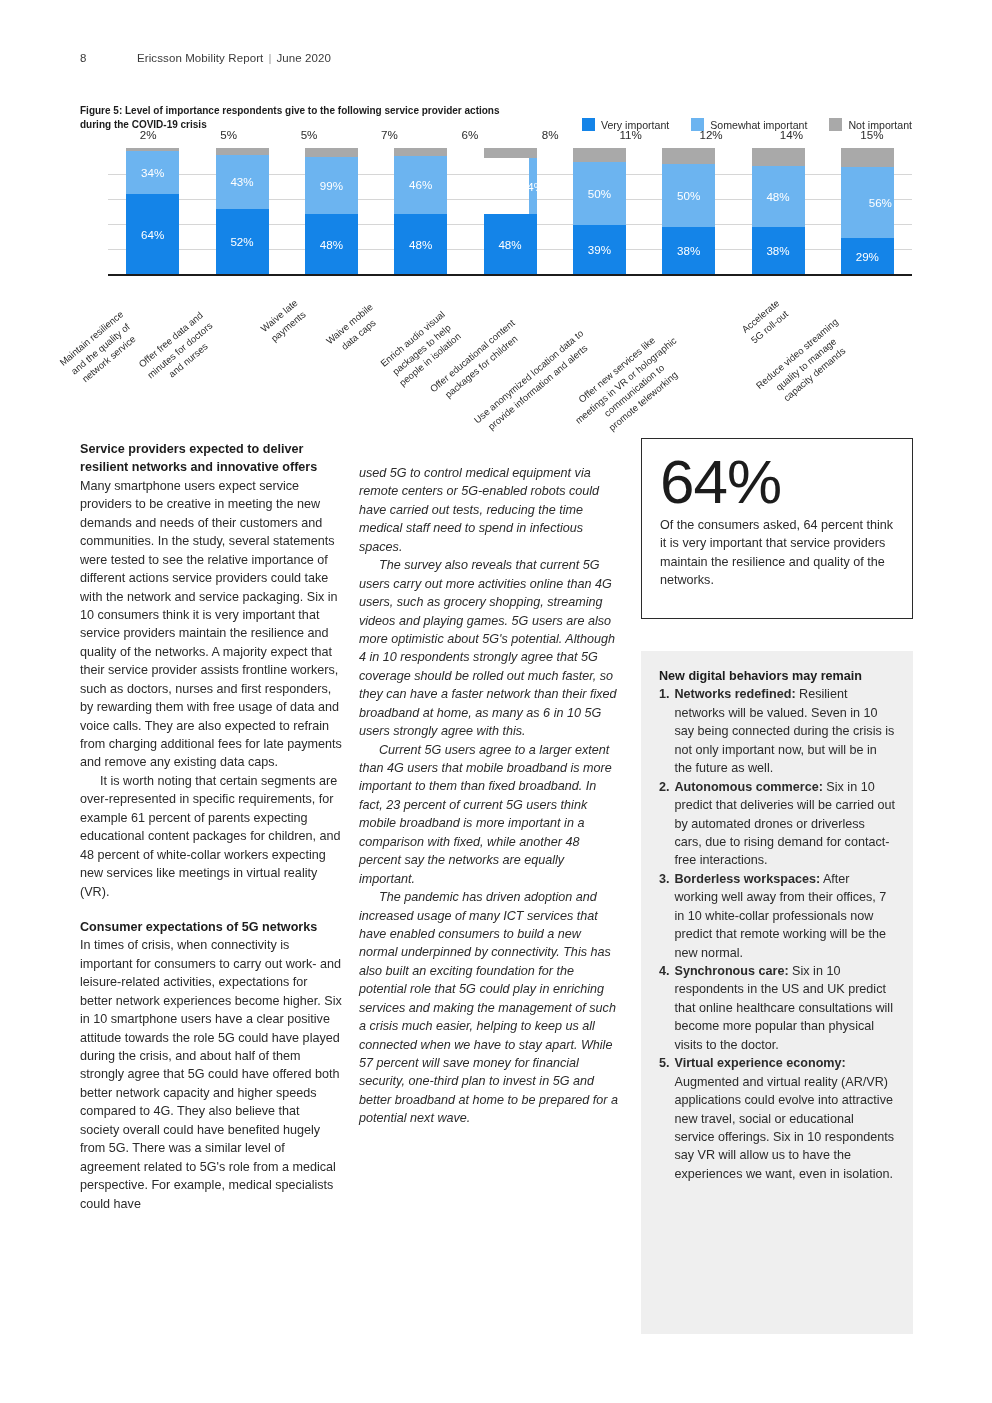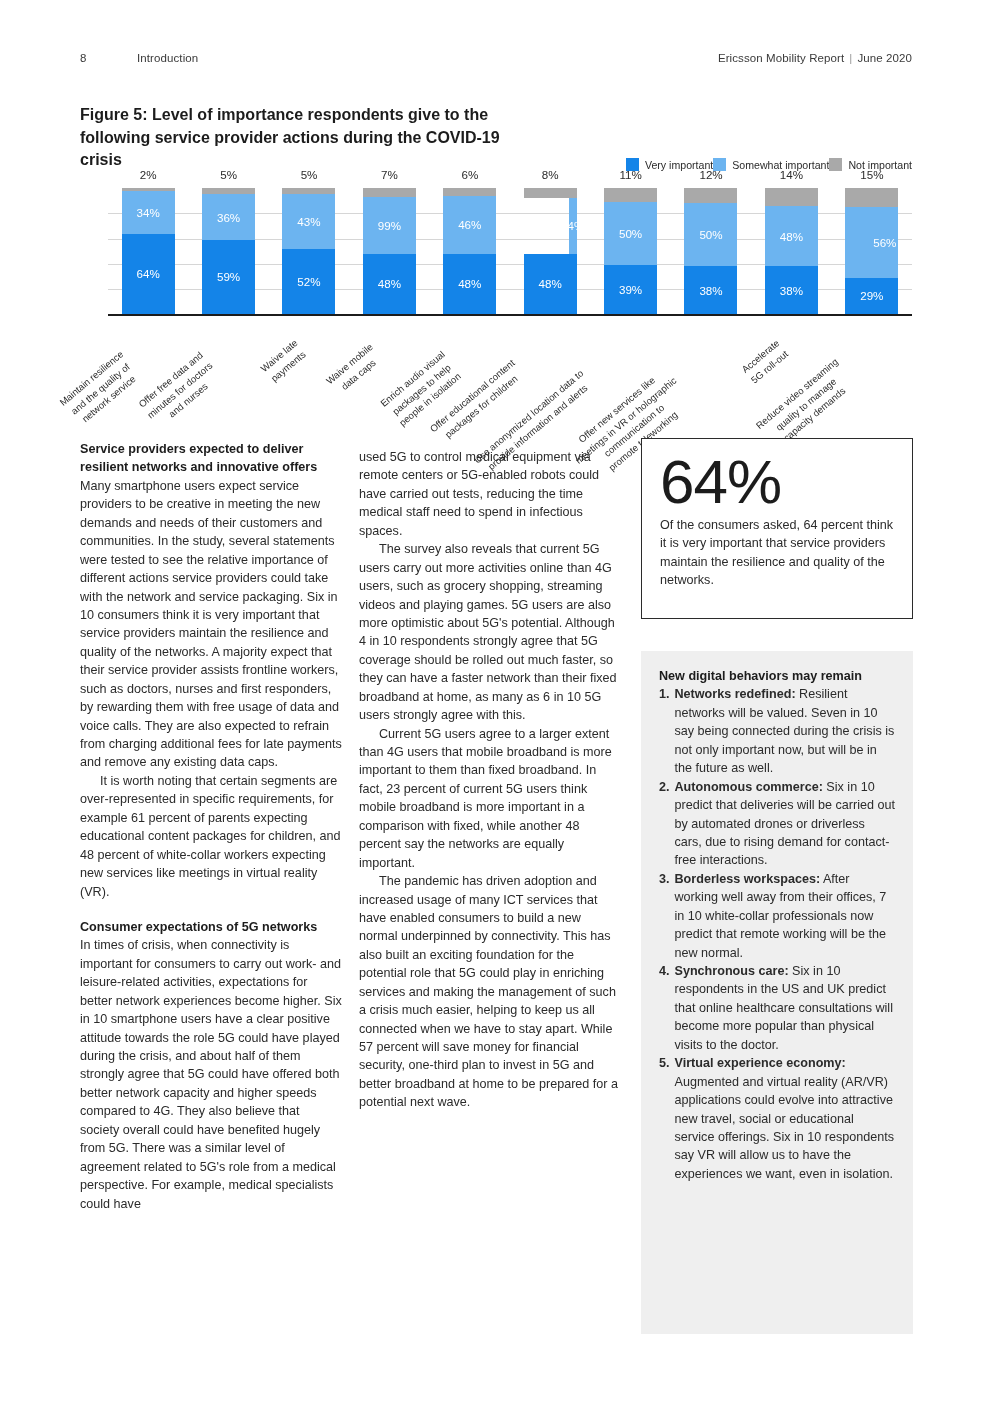--- a/index.html
+++ b/index.html
@@ -21,24 +21,24 @@
   }
   .ph-num { width: 57px; }
   .ph-sec { flex: 1; }
   .ph-right { white-space: nowrap; }
   .ph-sep { color: #9a9a9a; padding: 0 5px; }
 
   
   .figure-wrap { position: absolute; left: 80px; top: 104px; width: 832px; }
   .fig-head { display: flex; justify-content: space-between; align-items: flex-end; }
   .fig-title {
-    font-size: 16px; font-weight: bold; line-height: 1.42;
+    font-size: 10px; font-weight: bold; line-height: 1.42;
     color: #1c1c1c; max-width: 450px;
   }
-  .legend { display: flex; align-items: center; padding-bottom: 1px; }
+  .legend { display: flex; gap: 22px; align-items: center; padding-bottom: 1px; }
   .lg-item { display: flex; align-items: center; gap: 6px; font-size: 10.6px; color: #2b2b2b; }
   .lg-sw { width: 13px; height: 13px; display: inline-block; }
 
   
   .chart {
     position: relative; margin-top: 16px;
     height: 128px; width: 832px;
   }
   .plot {
     position: absolute; left: 28px; right: 0; top: 0; bottom: 0;
@@ -77,21 +77,21 @@
   
   .col { position: absolute; font-size: 12.6px; line-height: 1.465; color: #2b2b2b; }
   .col p { margin: 0; }
   .col p.ind { text-indent: 20px; }
   .col h3 {
     margin: 0; font-size: 12.6px; font-weight: bold; line-height: 1.465; color: #1c1c1c;
   }
   .col .spacer { height: 17px; }
 
   #col1 { left: 80px; top: 440px; width: 262px; }
-  #col2 { left: 359px; top: 448px; width: 262px; }
+  #col2 { left: 359px; top: 464px; width: 262px; font-style: italic; }
 
   
   .stat-box {
     position: absolute; left: 641px; top: 438px; width: 272px; height: 181px;
     border: 1px solid #2b2b2b; background: #fff;
     padding: 14px 18px 0 18px;
   }
   .stat-num {
     font-size: 62px; line-height: 0.92; font-weight: normal; color: #1c1c1c;
     letter-spacing: -1px; margin: 0 0 6px 0;
@@ -107,21 +107,20 @@
   .gb-list { margin: 0; padding: 0; list-style: none; }
   .gb-list li { display: flex; gap: 5px; }
   .gb-num { font-weight: bold; }
   .gb-term { font-weight: bold; }
 </style>
 </head>
 <body>
 
 <div class="page-header">
   <span class="ph-num">8</span>
-  <span class="ph-sec">Introduction</span>
   <span class="ph-right">
     <span>Ericsson Mobility Report</span><span class="ph-sep">|</span><span>June 2020</span>
   </span>
 </div>
 
 <div class="figure-wrap">
   <div class="fig-head">
     <div class="fig-title">Figure 5: Level of importance respondents give to the following service provider actions during the COVID-19 crisis</div>
     <div class="legend">
       <div class="lg-item">
@@ -161,27 +160,20 @@
           <div class="bar-slot">
             <div class="bar">
               <div class="seg seg-not" style="height: 2%;"></div>
               <div class="seg seg-some" style="height: 34%;">34%</div>
               <div class="seg seg-very" style="height: 64%;">64%</div>
             </div>
           </div>
           <div class="bar-slot">
             <div class="bar">
               <div class="seg seg-not" style="height: 5%;"></div>
-              <div class="seg seg-some" style="height: 36%;">36%</div>
-              <div class="seg seg-very" style="height: 59%;">59%</div>
-            </div>
-          </div>
-          <div class="bar-slot">
-            <div class="bar">
-              <div class="seg seg-not" style="height: 5%;"></div>
               <div class="seg seg-some" style="height: 43%;">43%</div>
               <div class="seg seg-very" style="height: 52%;">52%</div>
             </div>
           </div>
           <div class="bar-slot">
             <div class="bar">
               <div class="seg seg-not" style="height: 7%;"></div>
               <div class="seg seg-some" style="height: 45%;">99%</div>
               <div class="seg seg-very" style="height: 48%;">48%</div>
             </div>

